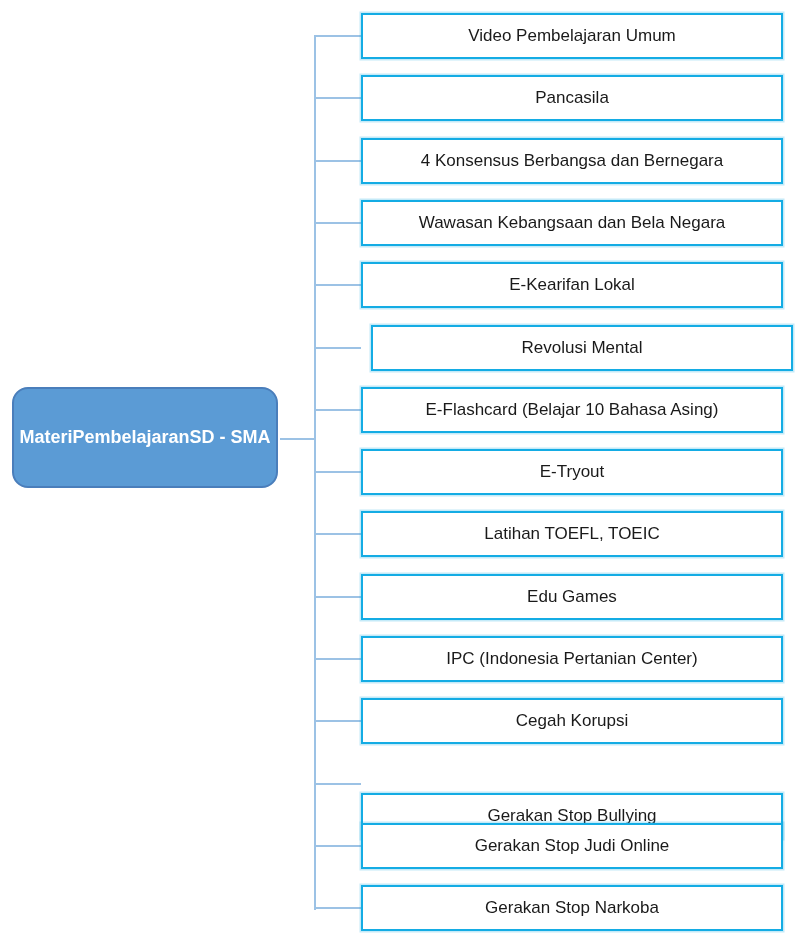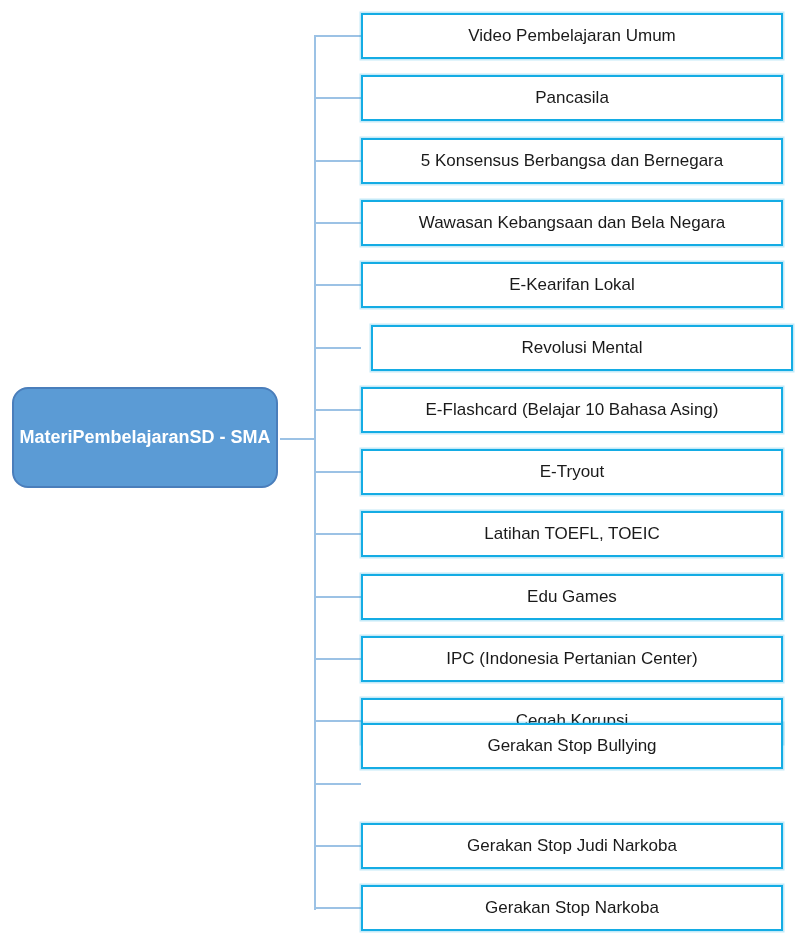--- a/index.html
+++ b/index.html
@@ -94,21 +94,21 @@
     <span class="child-label">Video Pembelajaran Umum</span>
   </div>
 
   <div class="branch" style="top: 97.3px;"></div>
   <div class="child-box" style="top: 75.3px;">
     <span class="child-label">Pancasila</span>
   </div>
 
   <div class="branch" style="top: 159.6px;"></div>
   <div class="child-box" style="top: 137.6px;">
-    <span class="child-label">5 Konsensus Berbangsa dan Bernegara</span>
+    <span class="child-label">4 Konsensus Berbangsa dan Bernegara</span>
   </div>
 
   <div class="branch" style="top: 221.9px;"></div>
   <div class="child-box" style="top: 199.9px;">
     <span class="child-label">Wawasan Kebangsaan dan Bela Negara</span>
   </div>
 
   <div class="branch" style="top: 284.2px;"></div>
   <div class="child-box" style="top: 262.2px;">
     <span class="child-label">E-Kearifan Lokal</span>
@@ -143,27 +143,27 @@
   <div class="child-box" style="top: 636px;">
     <span class="child-label">IPC (Indonesia Pertanian Center)</span>
   </div>
 
   <div class="branch" style="top: 720.3px;"></div>
   <div class="child-box" style="top: 698.3px;">
     <span class="child-label">Cegah Korupsi</span>
   </div>
 
   <div class="branch" style="top: 782.6px;"></div>
-  <div class="child-box" style="top: 723px;">
+  <div class="child-box" style="top: 793px;">
     <span class="child-label">Gerakan Stop Bullying</span>
   </div>
 
   <div class="branch" style="top: 844.9px;"></div>
   <div class="child-box" style="top: 822.9px;">
-    <span class="child-label">Gerakan Stop Judi Narkoba</span>
+    <span class="child-label">Gerakan Stop Judi Online</span>
   </div>
 
   <div class="branch" style="top: 907.2px;"></div>
   <div class="child-box" style="top: 885.2px;">
     <span class="child-label">Gerakan Stop Narkoba</span>
   </div>
 </div>
 
 </div>
 

